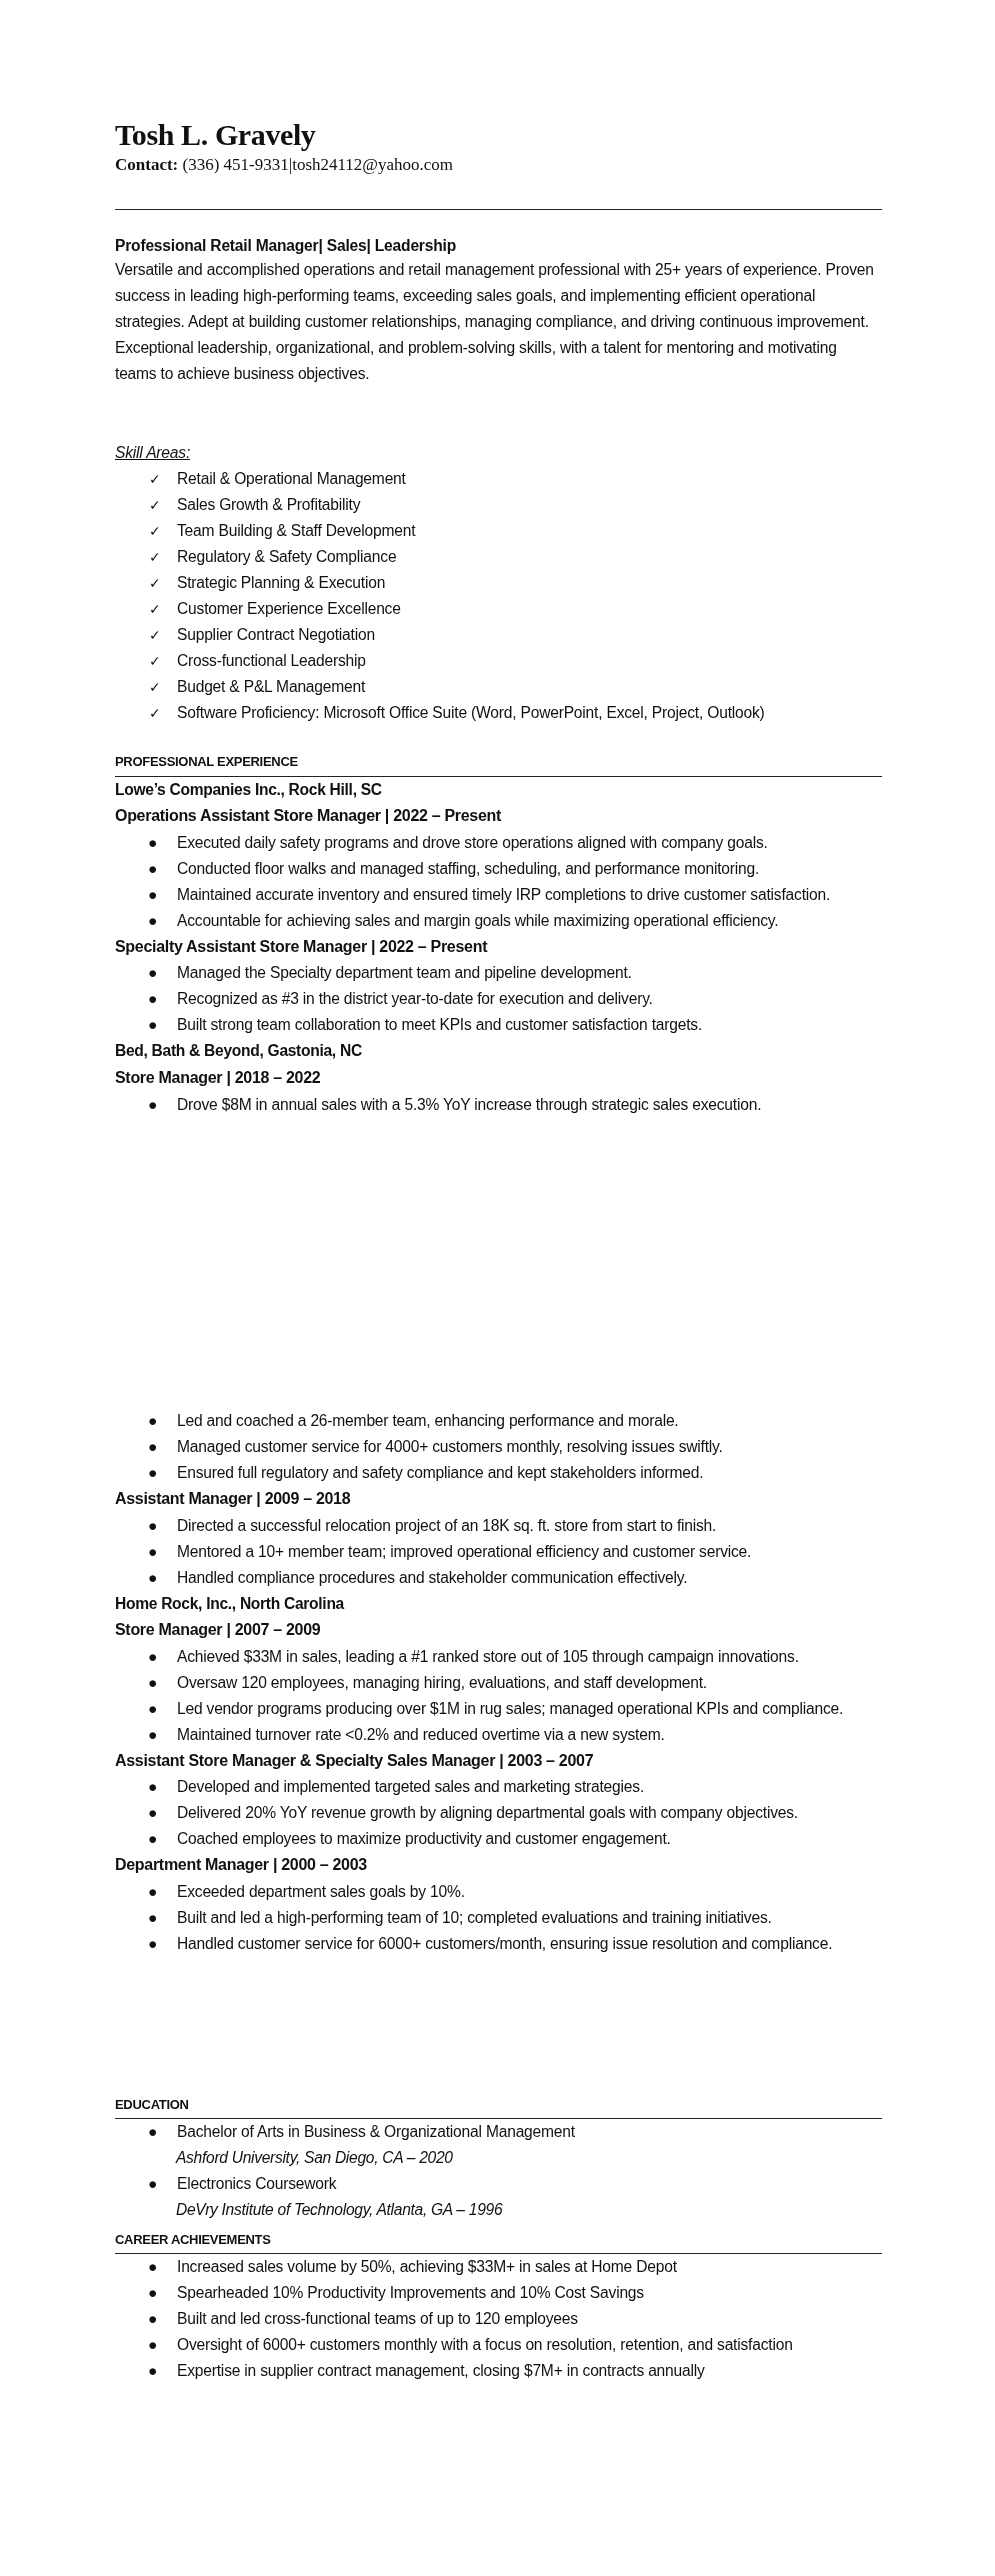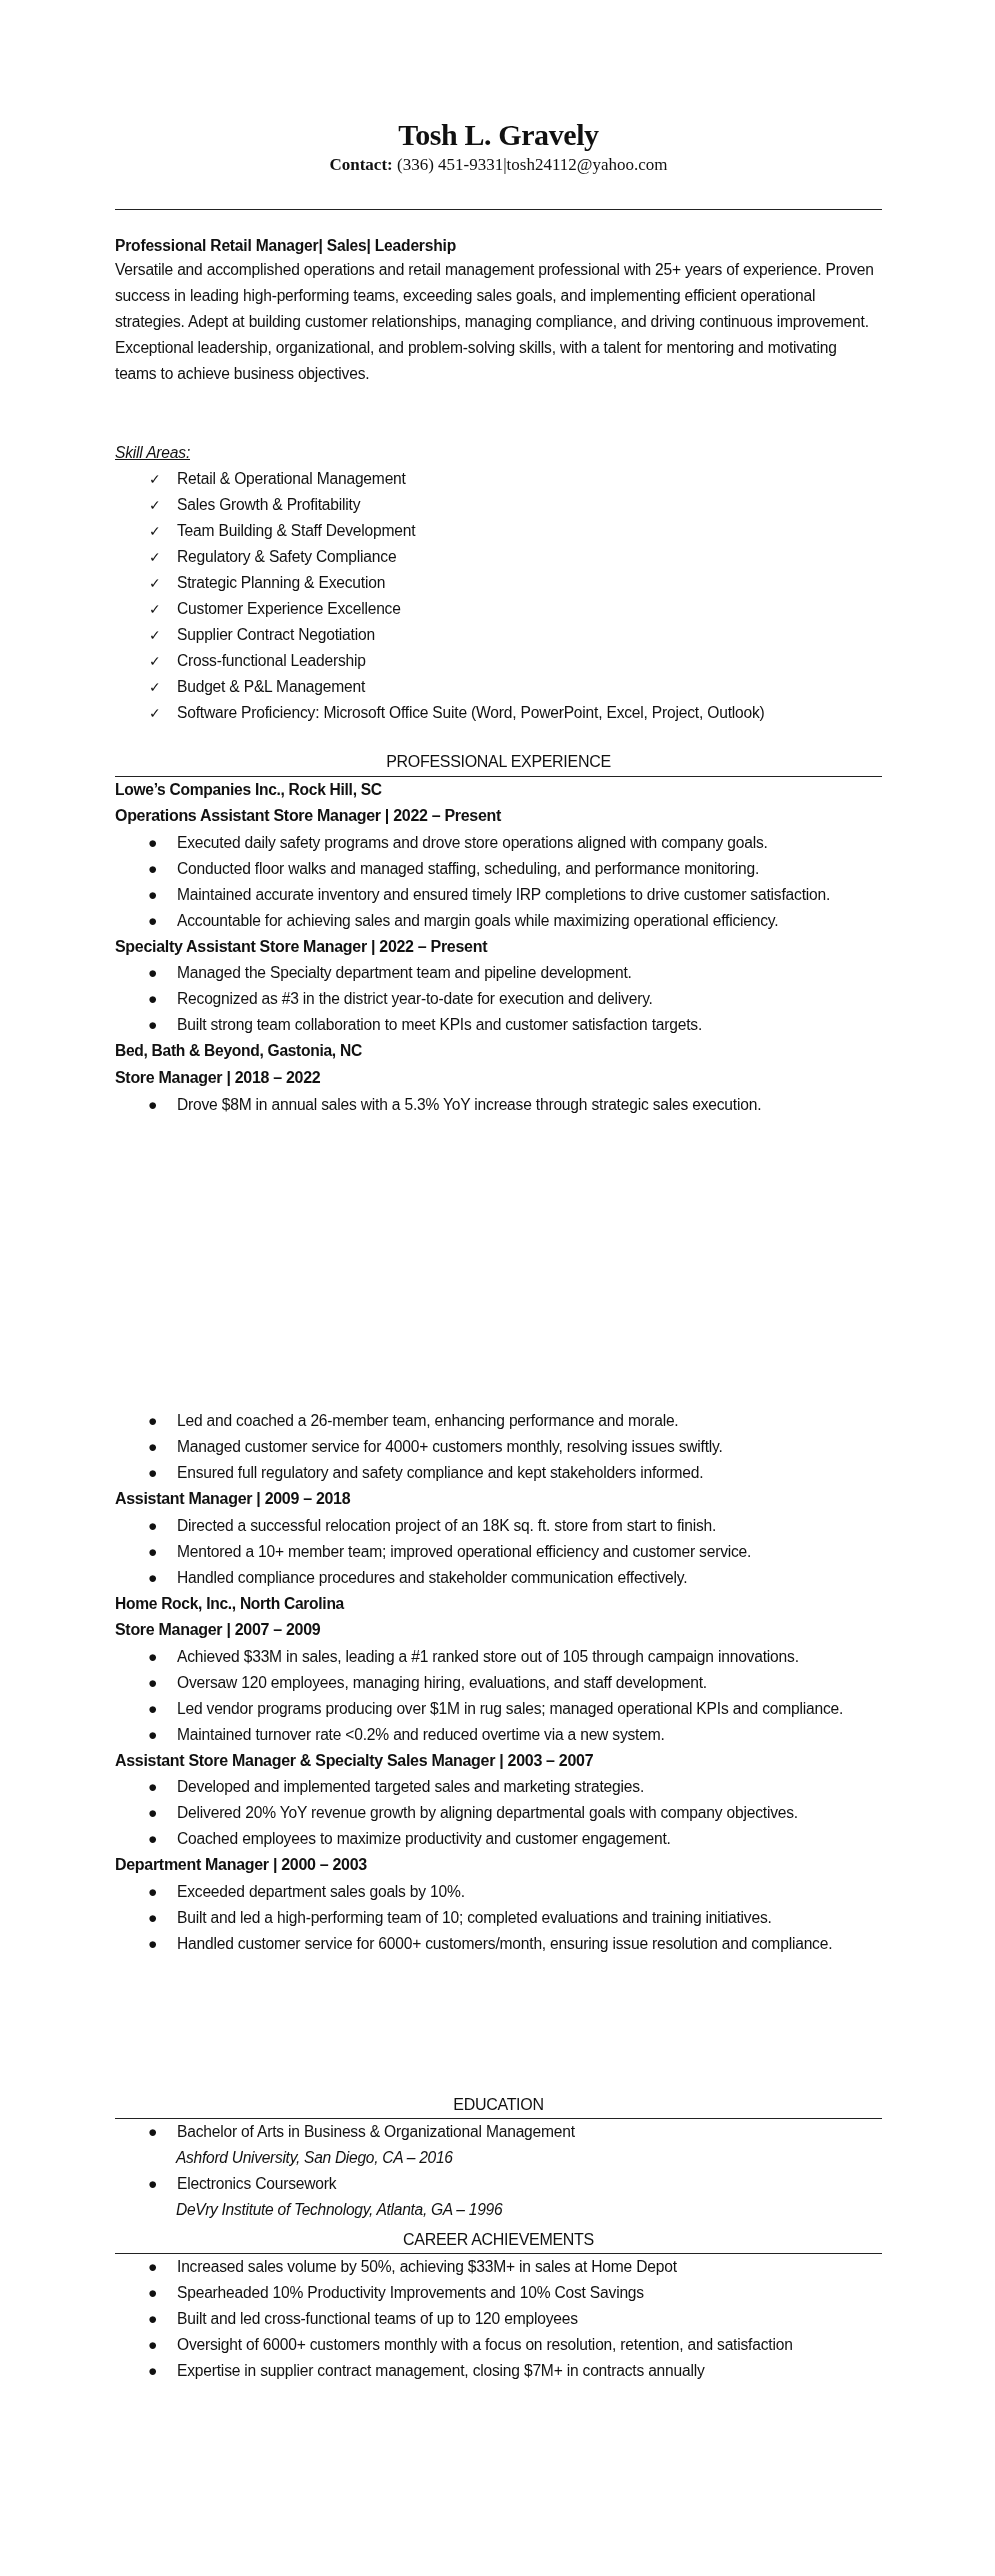--- a/index.html
+++ b/index.html
@@ -1,32 +1,32 @@
 <!DOCTYPE html>
 <html style="font-size:12.5px"><head>
 <meta charset="utf-8">
 <style>
   * { box-sizing: border-box; margin: 0; padding: 0; }
   html, body { width: 996px; height: 2576px; background: #ffffff; }
   body { position: relative; color: #111111; font-family: "Liberation Sans", sans-serif; overflow: hidden; }
   .page { position: absolute; left: 115px; width: 767px; }
-  .header { top: 117px; text-align: center; }
+  .header { top: 117px; }
   .name { font-family: "Liberation Serif", serif; font-weight: bold; font-size: 30px; line-height: 36px; letter-spacing: -0.4px; }
   .address { font-family: "Liberation Serif", serif; font-size: 17px; line-height: 24px; }
   .contact { font-family: "Liberation Serif", serif; font-size: 17px; line-height: 24px; }
   .contact b { font-weight: bold; }
   .rule { height: 0; border-top: 1.6px solid #222; width: 767px; }
   .headline { text-align: left; font-weight: bold; font-size: 15.6px; line-height: 23.4px; letter-spacing: -0.2px; }
   .summary { font-size: 15.6px; line-height: 26px; letter-spacing: -0.2px; }
   .skills-title { font-weight: normal; font-style: italic; text-decoration: underline; font-size: 15.6px; line-height: 26px; letter-spacing: -0.2px; }
   ul.list { list-style: none; }
   ul.list li { position: relative; padding-left: 62px; font-size: 15.6px; line-height: 26px; letter-spacing: -0.2px; }
   ul.list li .mark { position: absolute; left: 34px; top: 0; font-size: 14px; }
   ul.list li .dot { position: absolute; left: 33px; top: 0; font-size: 15.6px; }
-  .section-title { text-align: center; font-weight: normal; font-size: 16px; line-height: 23.4px; letter-spacing: -0.3px; }
+  .section-title { text-align: left; font-weight: bold; font-size: 13px; line-height: 23.4px; letter-spacing: -0.3px; }
   .company { font-weight: bold; font-size: 15.6px; line-height: 26.6px; letter-spacing: -0.3px; }
   .role { font-weight: bold; font-size: 16px; line-height: 26.6px; letter-spacing: -0.3px; }
   .edu-sub { padding-left: 61px; font-style: italic; font-size: 15.6px; line-height: 26px; letter-spacing: -0.3px; }
 </style>
 </head>
 <body>
 
 <div class="page header">
   <div class="name">Tosh L. Gravely</div>
   <div class="contact"><b>Contact:</b><span> (336) 451-9331|tosh24112@yahoo.com</span></div>
@@ -114,21 +114,21 @@
     <li><span class="dot">●</span><span>Handled customer service for 6000+ customers/month, ensuring issue resolution and compliance.</span></li>
   </ul>
 </div>
 
 <div class="page" style="top:2093px;">
   <div class="section-title">EDUCATION</div>
   <div class="rule" style="margin-top:1.6px;"></div>
   <ul class="list">
     <li><span class="dot">●</span><span>Bachelor of Arts in Business &amp; Organizational Management</span></li>
   </ul>
-  <div class="edu-sub">Ashford University, San Diego, CA – 2016</div>
+  <div class="edu-sub">Ashford University, San Diego, CA – 2020</div>
   <ul class="list">
     <li><span class="dot">●</span><span>Electronics Coursework</span></li>
   </ul>
   <div class="edu-sub">DeVry Institute of Technology, Atlanta, GA – 1996</div>
 </div>
 
 <div class="page" style="top:2228px;">
   <div class="section-title">CAREER ACHIEVEMENTS</div>
   <div class="rule" style="margin-top:1.6px;"></div>
   <ul class="list">

